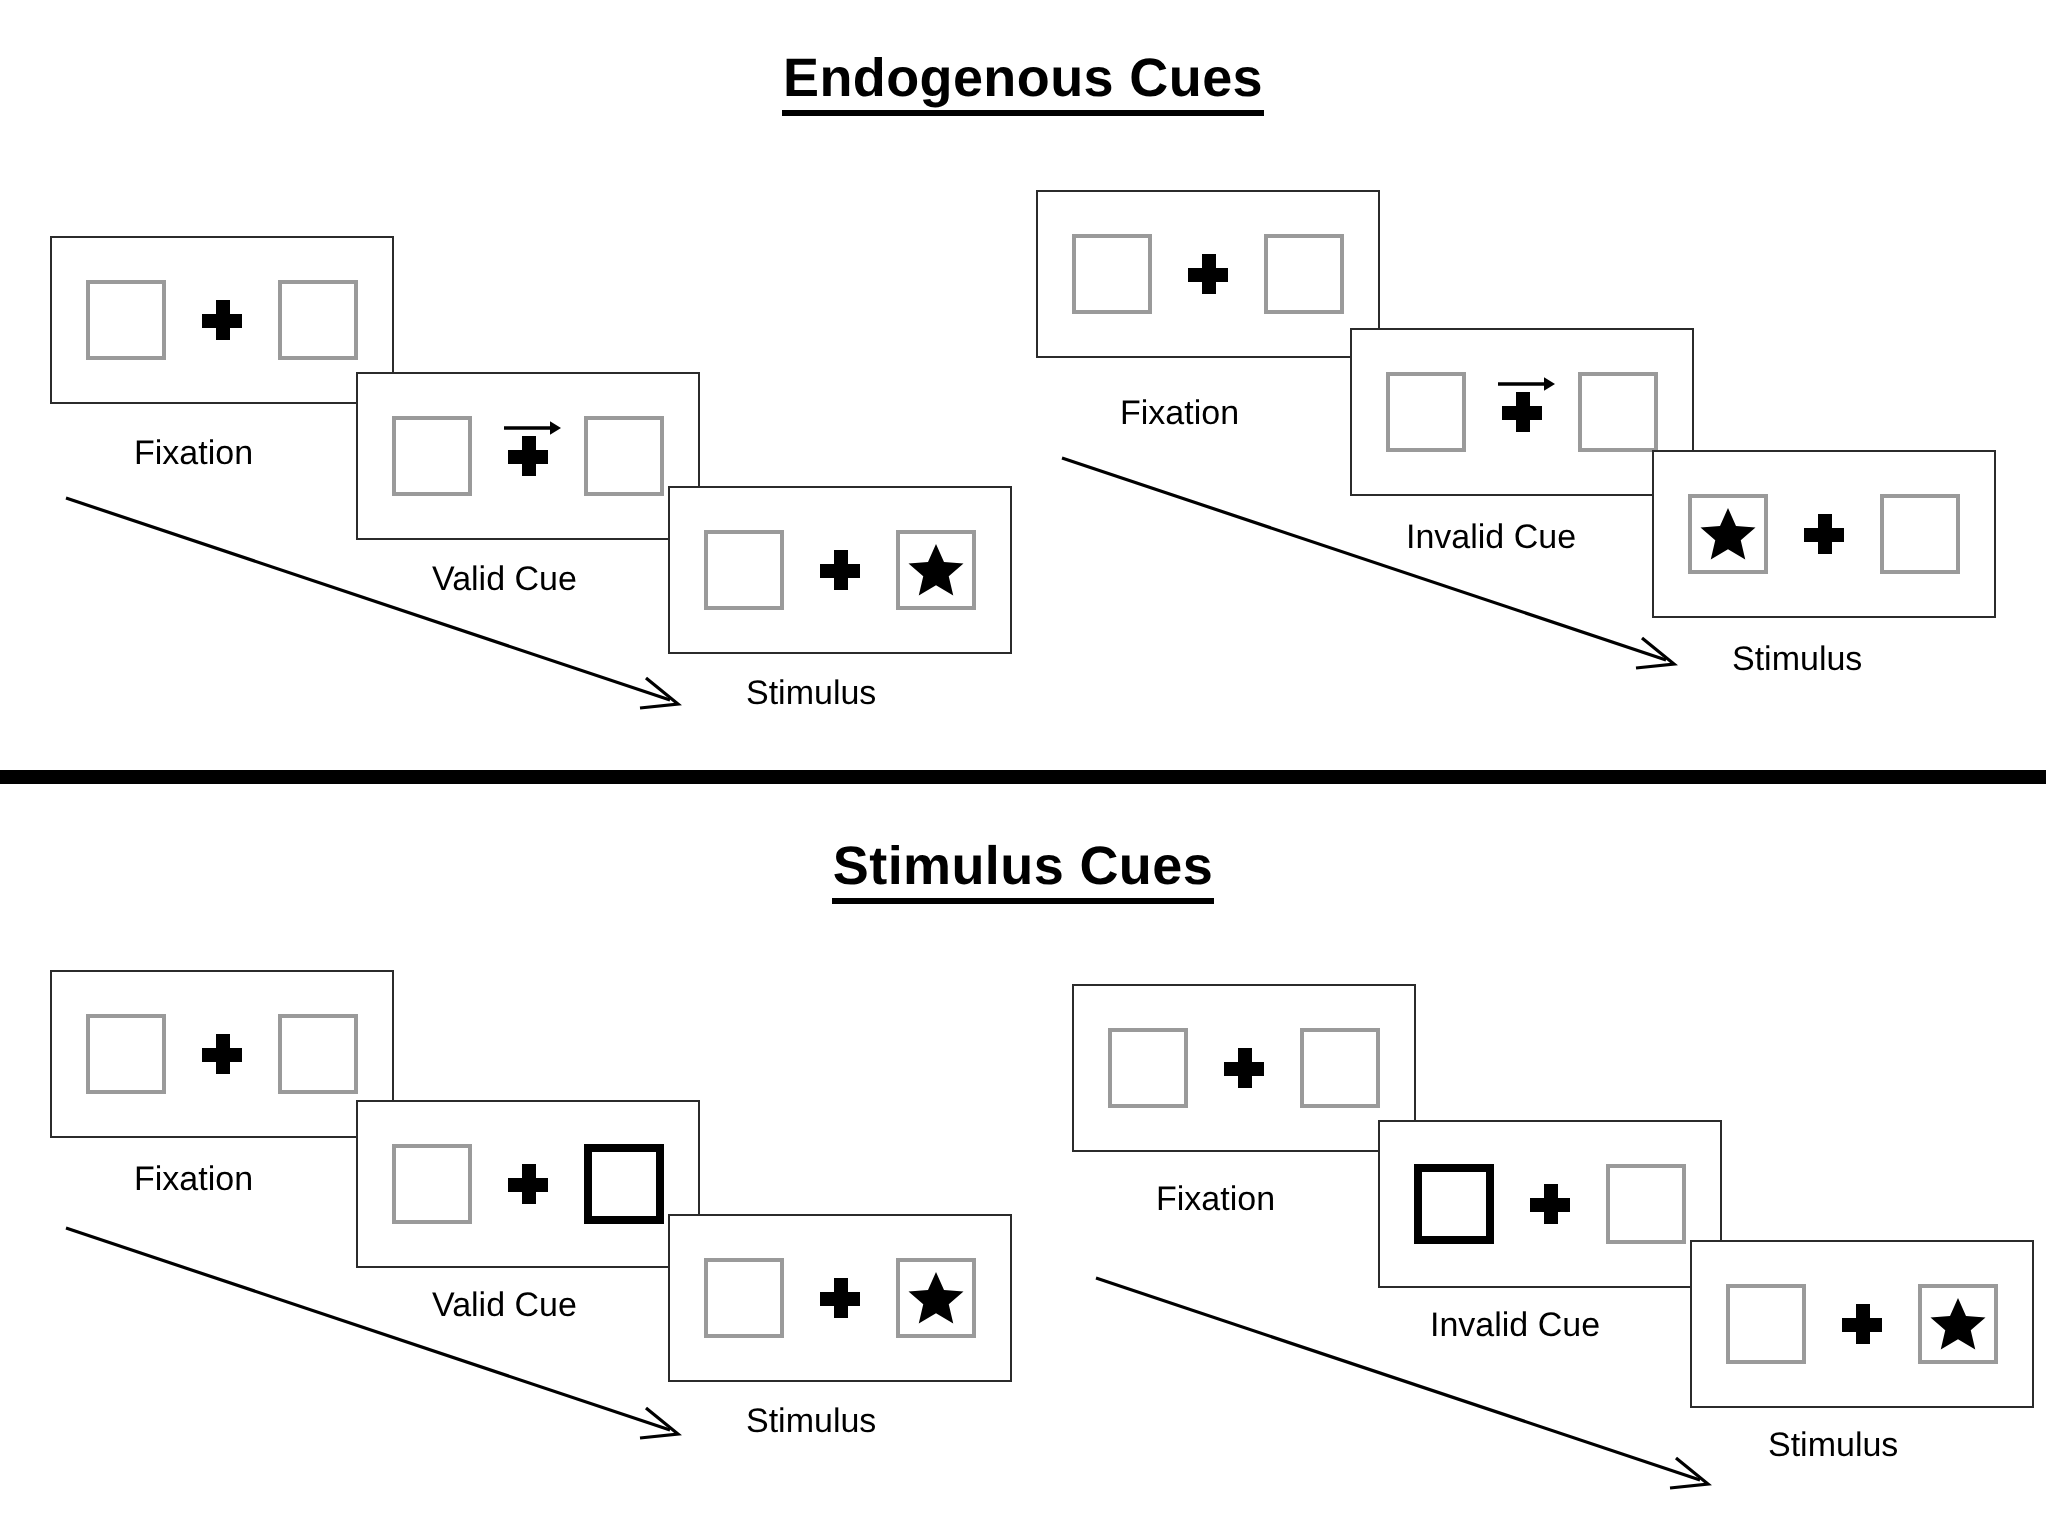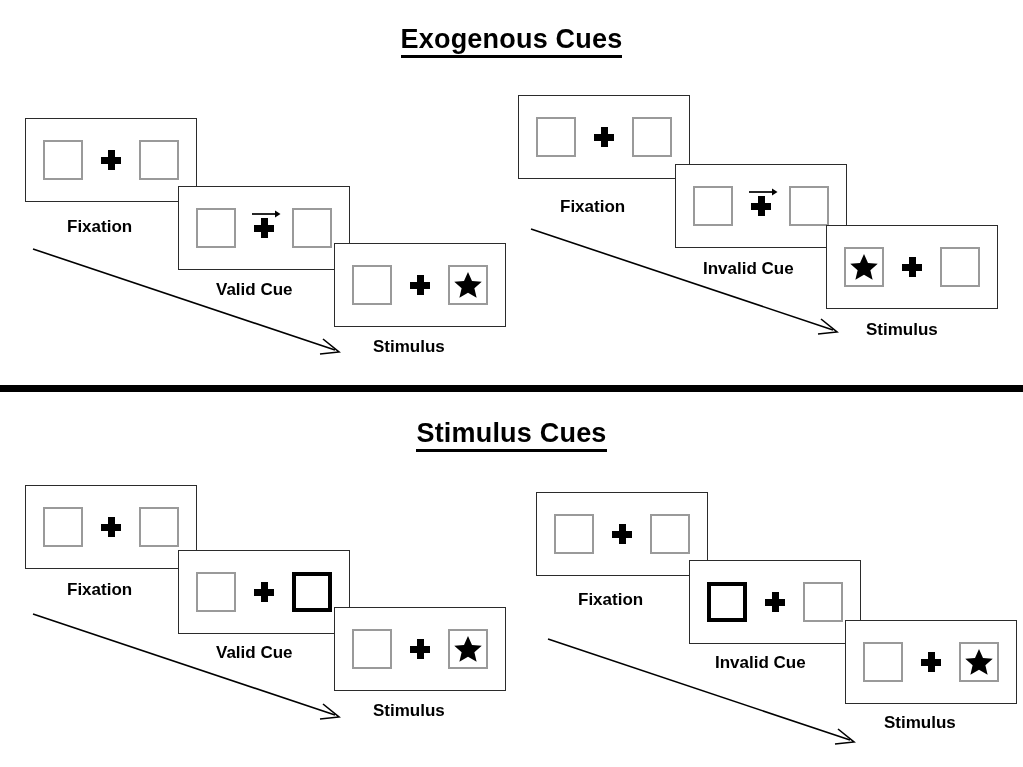--- a/index.html
+++ b/index.html
@@ -123,36 +123,36 @@
   .star {
     width: 30px;
     height: 30px;
     display: block;
   }
 
   
   .caption {
     position: absolute;
     font-size: 17px;
-    font-weight: bold;
+    font-weight: normal;
     color: #000000;
     white-space: nowrap;
   }
 
   
   .flow-arrow {
     position: absolute;
     overflow: visible;
   }
 </style>
 </head>
 <body>
 
 <div class="section-title" style="top:24px;">
-  <span>Exogenous Cues</span>
+  <span>Endogenous Cues</span>
 </div>
 
 <div class="panel" style="left:25px; top:118px; width:172px; height:84px;">
   <div class="panel-inner">
     <div class="box"></div>
     <div class="plus-wrap">
       <div class="plus"></div>
     </div>
     <div class="box"></div>
   </div>

